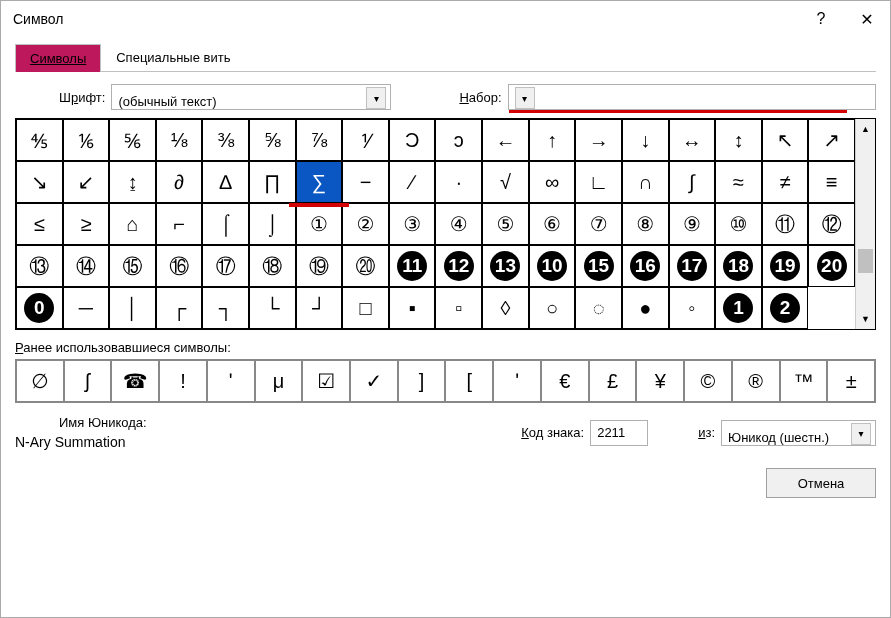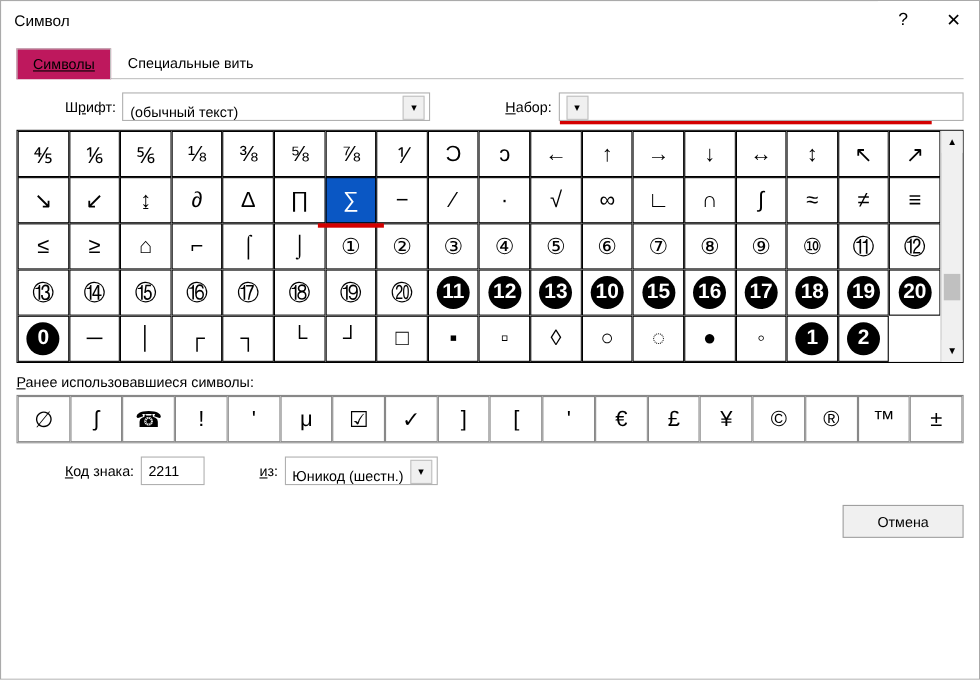--- a/index.html
+++ b/index.html
@@ -27,21 +27,21 @@
 .scrollbar { width: 20px; background: #f0f0f0; display: flex; flex-direction: column; border-left: 1px solid #ccc; }
 .scroll-btn { height: 20px; background: #f0f0f0; display: flex; align-items: center; justify-content: center; font-size: 9px; }
 .scroll-track { flex: 1; position: relative; }
 .scroll-thumb { position: absolute; left: 2px; right: 2px; top: 110px; height: 24px; background: #c0c0c0; }
 .section-label { font-size: 13px; margin: 10px 0 4px 0; }
 .recent-grid { display: grid; grid-template-columns: repeat(16, 1fr); border: 1px solid #888; }
 .recent-cell { border: 1px solid #888; height: 42px; display: flex; align-items: center; justify-content: center; font-size: 20px; background: #fff; }
 .bottom-row { display: flex; align-items: center; margin-top: 12px; gap: 6px; }
 .input-box { height: 26px; border: 1px solid #b0b0b0; padding: 0 6px; display: flex; align-items: center; font-size: 13px; background: #fff; }
 .input-box.code { width: 58px; }
-.select.small { flex: none; width: 139px; }
+.select.small { flex: none; width: 155px; }
 .buttons { display: flex; justify-content: flex-end; gap: 10px; margin-top: 18px; }
 .btn { width: 110px; height: 30px; border: 1px solid #a0a0a0; background: #f0f0f0; display: flex; align-items: center; justify-content: center; font-size: 13px; position: relative; }
 .btn.highlighted { border: 1px solid #0a57c4; }
 .btn.highlighted::after { content: ""; position: absolute; left: 0; right: 0; bottom: -5px; height: 3px; background: #d40000; }
 .unicode-name { margin-top: 4px; font-size: 14px; }
 </style>
 </head>
 <body>
 
 <div class="window">
@@ -215,20 +215,24 @@
         <div class="recent-cell">€</div>
         <div class="recent-cell">£</div>
         <div class="recent-cell">¥</div>
         <div class="recent-cell">©</div>
         <div class="recent-cell">®</div>
         <div class="recent-cell">™</div>
         <div class="recent-cell">±</div>
       </div>
 
     <div class="bottom-row">
+      <div style="flex:1">
+        <div class="label">Имя Юникода:</div>
+        <div class="unicode-name">N-Ary Summation</div>
+      </div>
       <span class="label"><span class="underline">К</span><span>од знака:</span></span>
       <div class="input-box code">2211</div>
       <span class="label"><span class="underline">и</span><span>з:</span></span>
       <div class="select small">
         <span>Юникод (шестн.)</span>
         <span class="select-arrow">▾</span>
       </div>
     </div>
 
     <div class="buttons">

